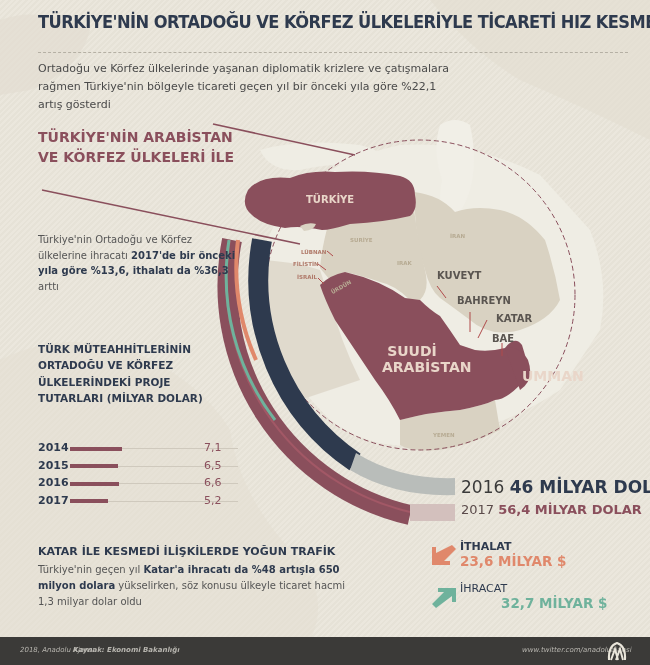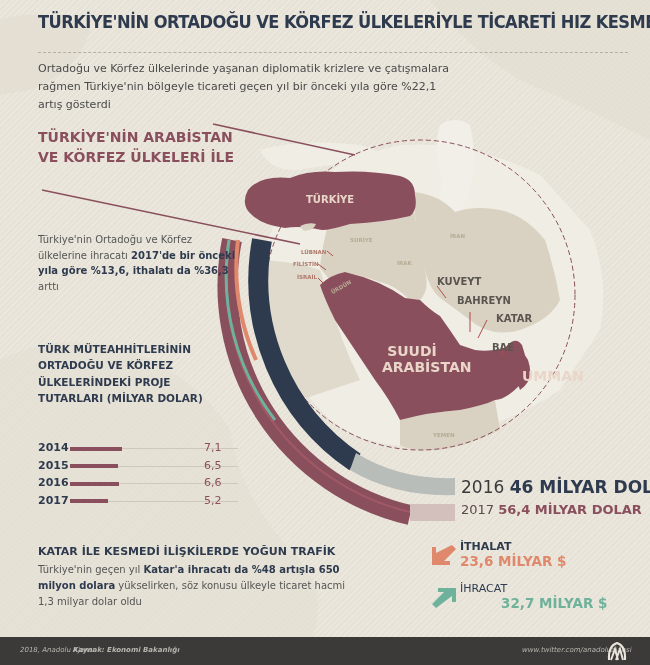--- a/index.html
+++ b/index.html
@@ -165,24 +165,24 @@
 <div class="exp">
   <div class="exp-label">İHRACAT</div>
   <div class="exp-val">32,7 MİLYAR $</div>
 </div>
 
 <div class="map-label" style="left:306px;top:194px;color:#e9d6c9;">TÜRKİYE</div>
 <div class="country-label-light" style="left:382px;top:343px;width:60px;">
   <div>SUUDİ</div>
   <div>ARABİSTAN</div>
 </div>
-<div class="map-label" style="left:437px;top:276px;">KUVEYT</div>
+<div class="map-label" style="left:437px;top:270px;">KUVEYT</div>
 <div class="map-label" style="left:457px;top:295px;">BAHREYN</div>
 <div class="map-label" style="left:496px;top:313px;">KATAR</div>
-<div class="map-label" style="left:492px;top:342px;">BAE</div>
+<div class="map-label" style="left:492px;top:333px;">BAE</div>
 <div class="country-label-light" style="left:522px;top:368px;color:#e9d6c9;">UMMAN</div>
 <div class="map-small" style="left:301px;top:249px;color:#b07a6a;">LÜBNAN</div>
 <div class="map-small" style="left:293px;top:261px;color:#b07a6a;">FİLİSTİN</div>
 <div class="map-small" style="left:297px;top:274px;color:#b07a6a;">İSRAİL</div>
 <div class="map-small" style="left:350px;top:237px;">SURİYE</div>
 <div class="map-small" style="left:397px;top:260px;">IRAK</div>
 <div class="map-small" style="left:450px;top:233px;">İRAN</div>
 <div class="map-small" style="left:330px;top:284px;transform:rotate(-30deg);">ÜRDÜN</div>
 <div class="map-small" style="left:433px;top:432px;">YEMEN</div>
 

